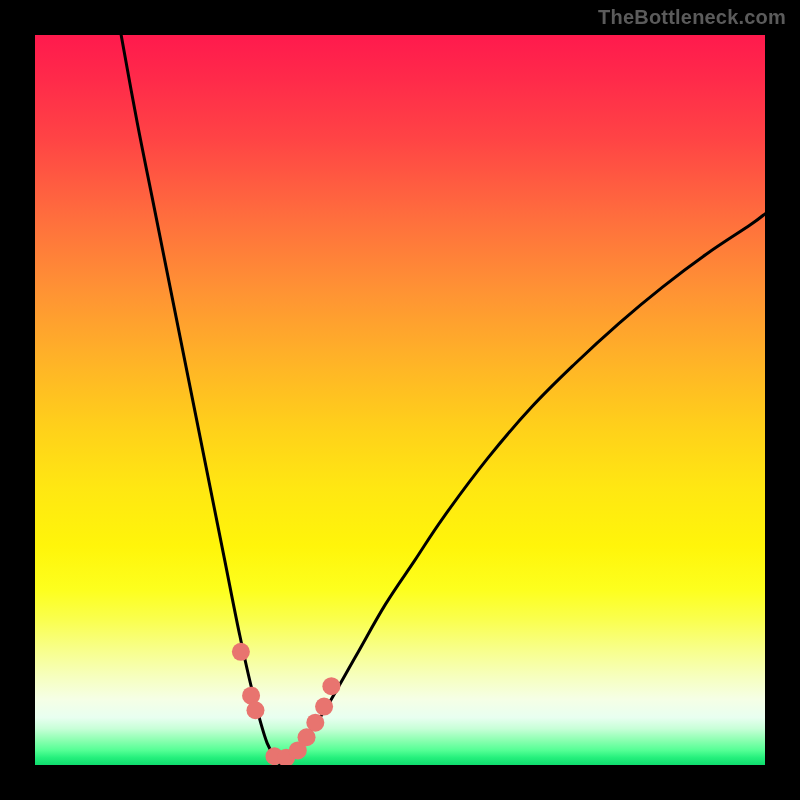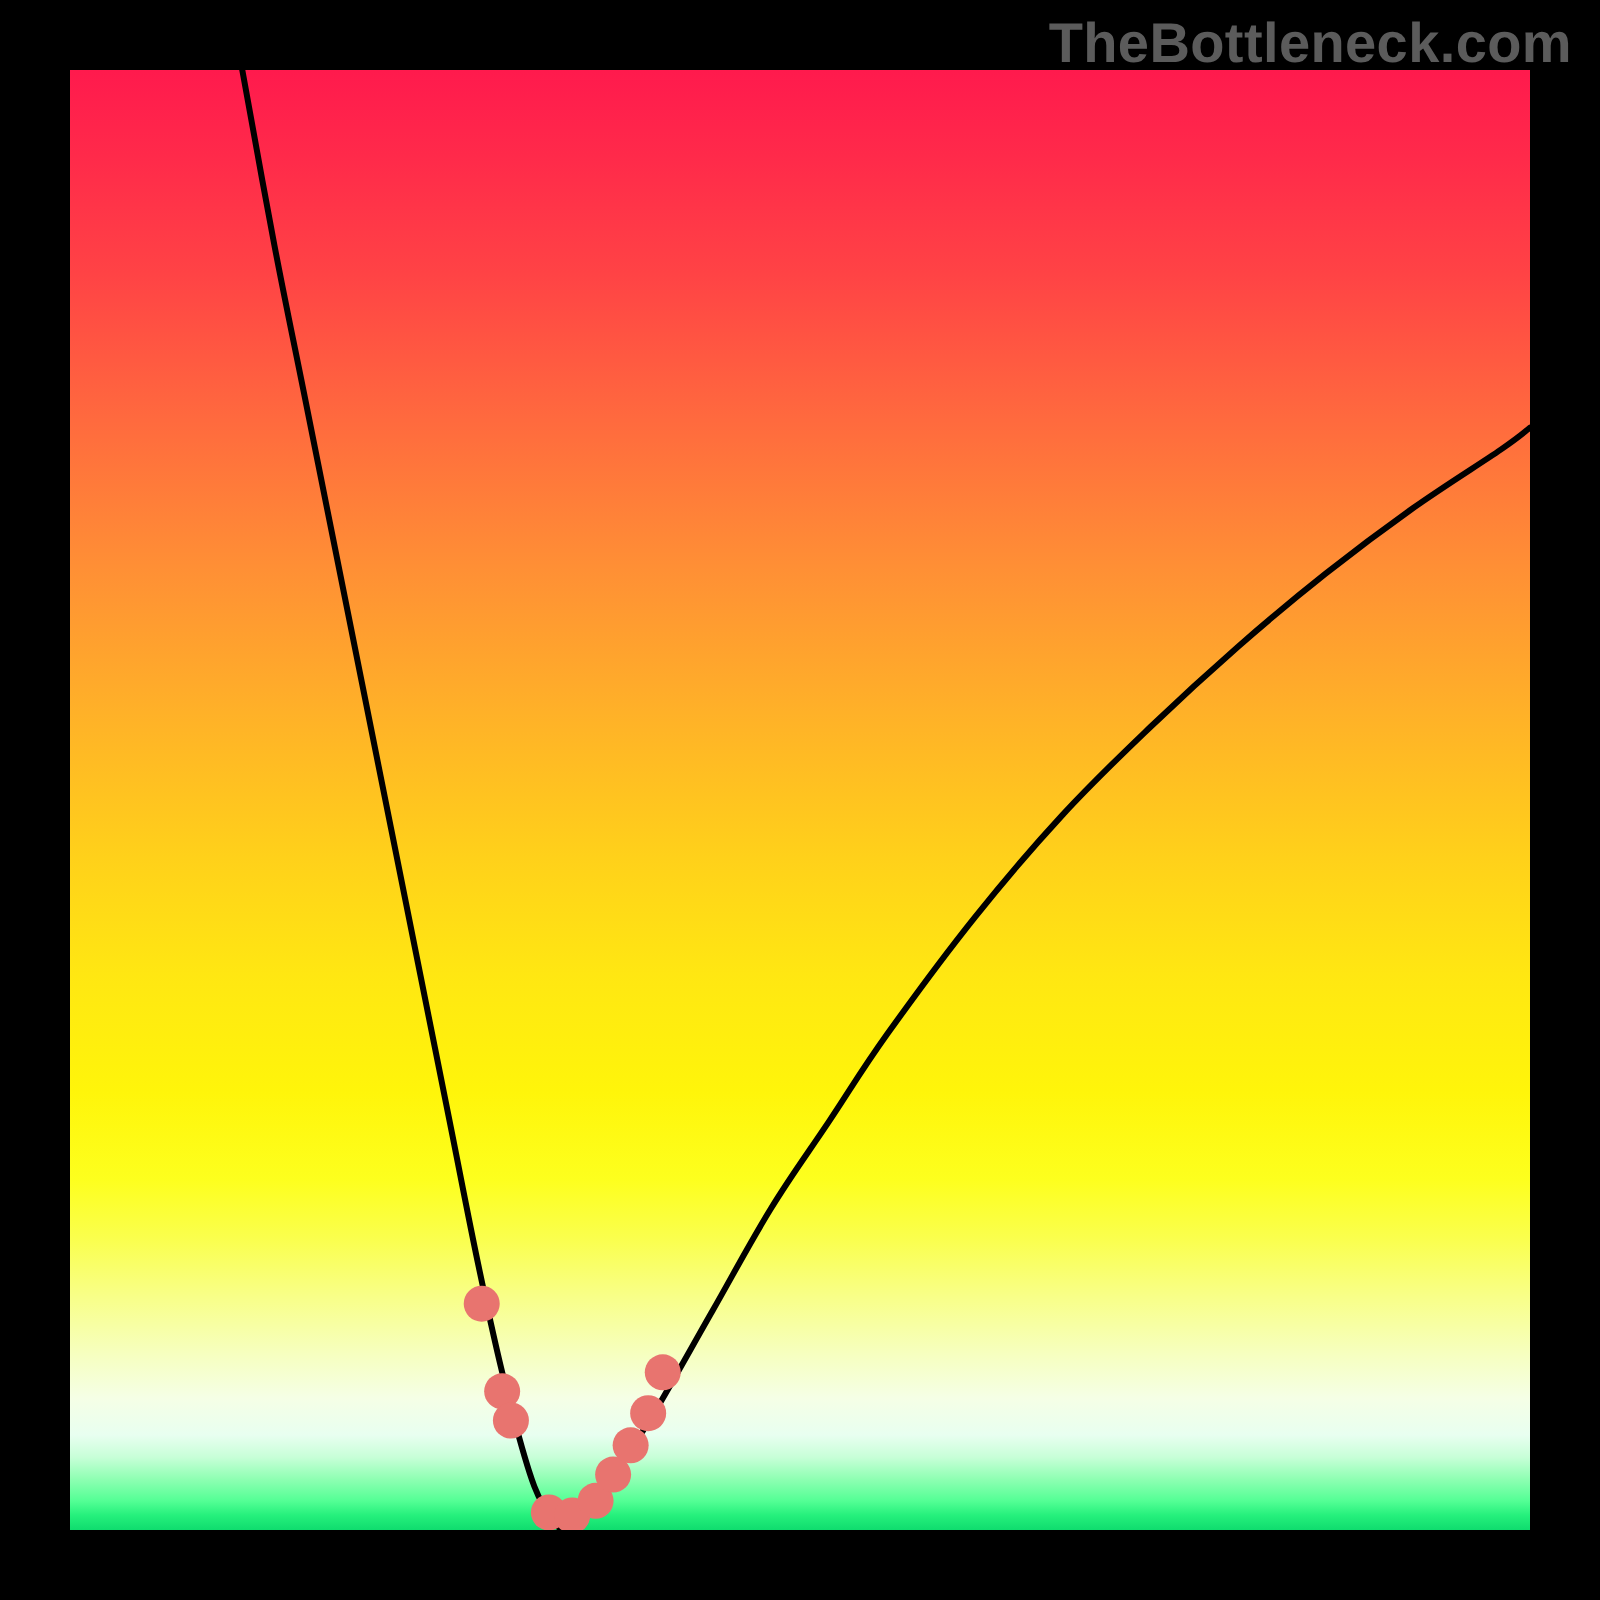--- a/index.html
+++ b/index.html
@@ -57,21 +57,21 @@
     position: absolute;
     inset: 0;
     width: 730px;
     height: 730px;
   }
   .watermark {
     position: absolute;
     top: 6px;
     right: 14px;
     font-family: Arial, Helvetica, sans-serif;
-    font-size: 28px;
+    font-size: 20px;
     font-weight: 600;
     color: #5b5b5b;
     letter-spacing: 0.2px;
   }
 </style>
 </head>
 <body>
 
 <div class="frame">
   <div class="plot">

